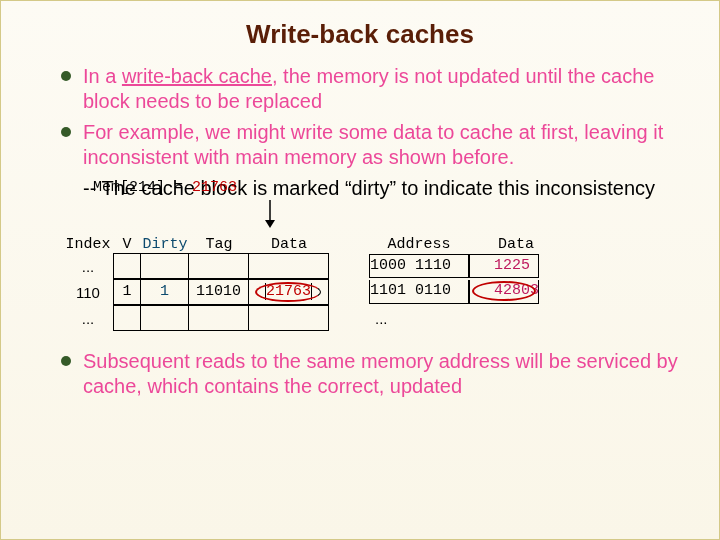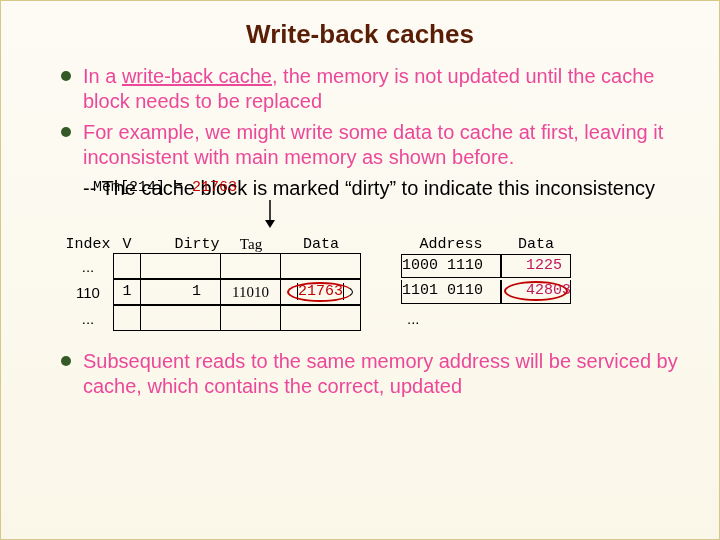--- a/index.html
+++ b/index.html
@@ -69,22 +69,22 @@
   }
   .cache-table .hdr, .mem-table .hdr {
     display: flex;
     font-weight: normal;
     color: #000;
     font-family: "Courier New", monospace;
   }
   .cache-table .hdr span, .cache-table .row span { text-align: center; }
   .cache-table .col-index { width: 50px; text-align: left; }
   .cache-table .col-v { width: 28px; }
-  .cache-table .col-dirty { width: 48px; color: #000000; margin-left: 32px; }
-  .cache-table .col-tag { width: 60px; font-family: Liberation Serif, serif; }
+  .cache-table .col-dirty { width: 48px; color: #0c4a6e; }
+  .cache-table .col-tag { width: 60px; }
   .cache-table .col-data { width: 80px; }
   .cache-table .row { display: flex; align-items: center; height: 26px; font-family: "Courier New", monospace; }
   .cache-table .row .col-index { font-family: Arial, sans-serif; }
   .cache-table .cells {
     display: flex;
     border-top: 1.5px solid #000;
     border-bottom: 1.5px solid #000;
   }
   .cache-table .cells span {
     border-right: 1.5px solid #000;
@@ -93,21 +93,21 @@
   }
   .cache-table .cells span:first-child { border-left: 1.5px solid #000; }
   .dirty-red { color: #c00000; }
   .data-red { color: #c00000; position: relative; }
   .ring {
     position: absolute;
     border: 2px solid #c00000;
     border-radius: 50%;
     pointer-events: none;
   }
-  .mem-table .hdr { gap: 0; }
+  .mem-table .hdr { gap: 12px; }
   .mem-table .col-addr { width: 100px; text-align: center; }
   .mem-table .col-data { width: 70px; text-align: center; }
   .mem-table .row { display: flex; align-items: center; height: 26px; font-family: "Courier New", monospace; }
   .mem-table .cell {
     border: 1.5px solid #000;
     height: 24px;
     line-height: 22px;
     text-align: left;
     position: relative;
   }

